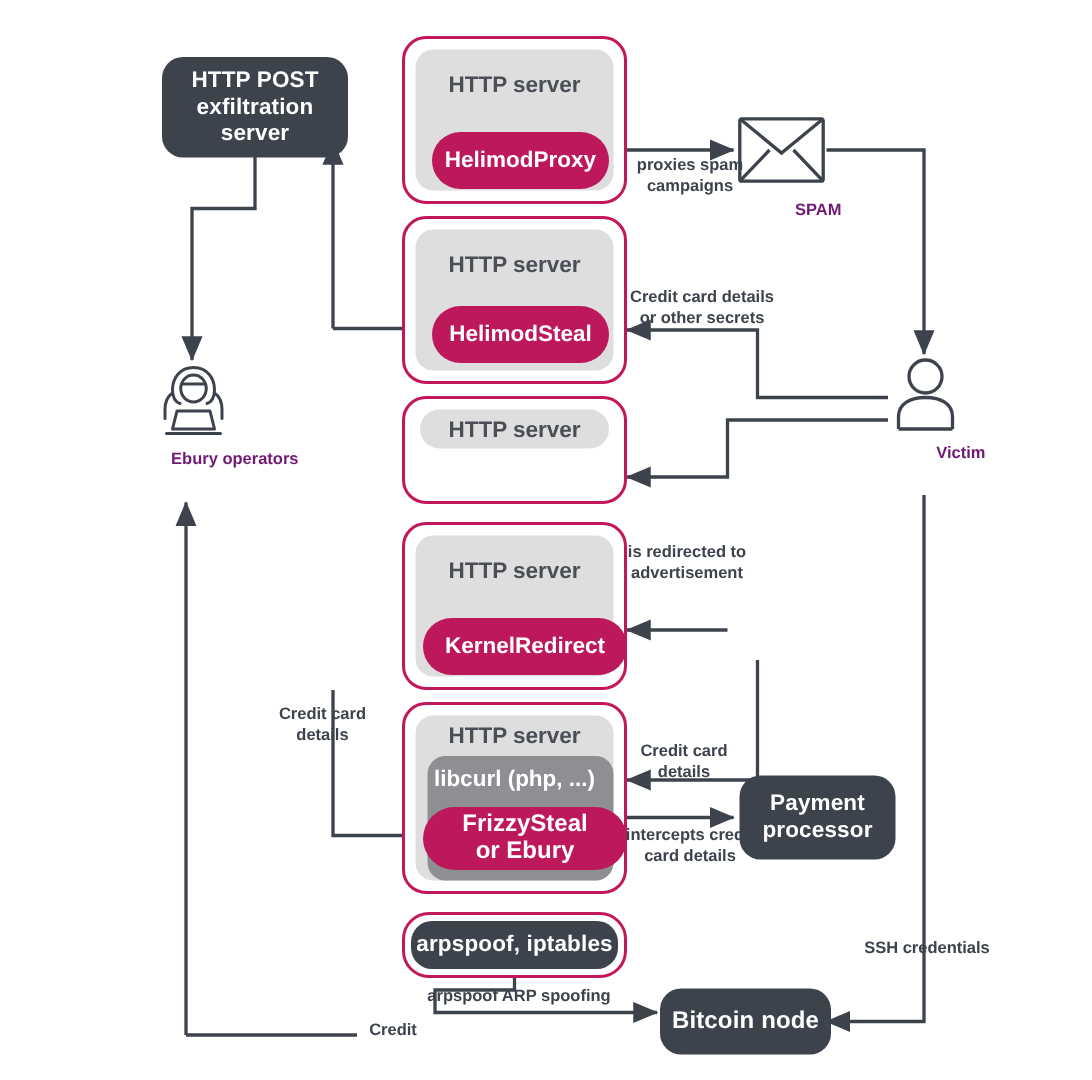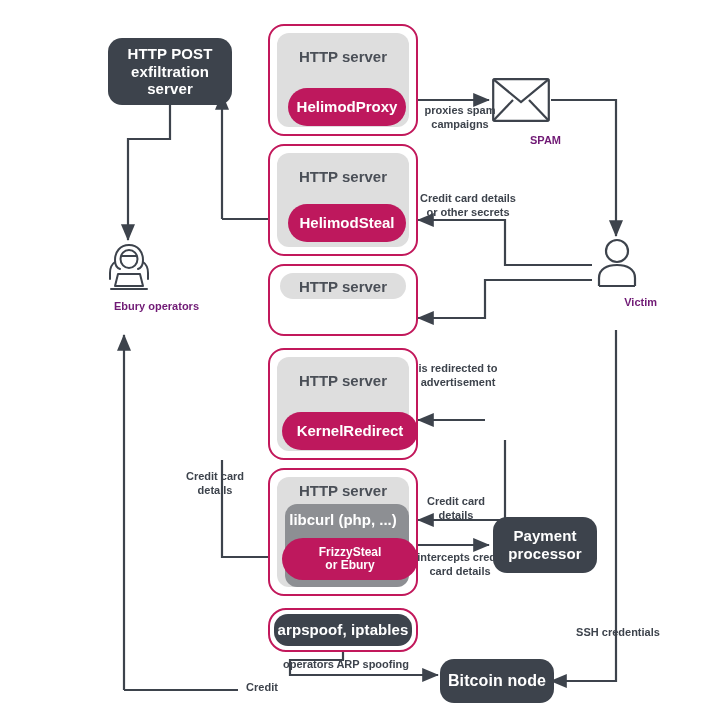--- a/index.html
+++ b/index.html
@@ -137,21 +137,21 @@
     <div class="server-inner"></div>
     <div class="server-title" style="top:22px;">HTTP server</div>
     <div class="pill" style="left:12px;right:-2px;top:62px;height:38px;font-size:15px;">KernelRedirect</div>
   </div>
 
   <div class="node server-card" style="left:268px;top:468px;width:150px;height:128px;">
     <div class="server-inner"></div>
     <div class="server-title" style="top:12px;">HTTP server</div>
     <div class="mid-grey" style="left:15px;right:7px;top:34px;bottom:7px;"></div>
     <div class="mid-grey-label" style="top:41px;">libcurl (php, ...)</div>
-    <div class="pill" style="left:12px;right:-2px;top:68px;height:42px;font-size:12px;white-space:pre-line;">FrizzySteal
+    <div class="pill" style="left:12px;right:-2px;top:68px;height:42px;font-size:16px;white-space:pre-line;">FrizzySteal
 or Ebury</div>
   </div>
 
   <div class="node ring" style="left:268px;top:608px;width:150px;height:44px;"></div>
   <div class="node dark-box" style="left:274px;top:614px;width:138px;height:32px;font-size:15px;">
     <span>arpspoof, iptables</span>
   </div>
 
   <div class="node dark-box" style="left:493px;top:517px;width:104px;height:56px;font-size:15px;">
     <span style="white-space:pre-line;">Payment
@@ -202,19 +202,19 @@
 
   <div class="lbl" style="left:418px;top:495px;width:76px;">Credit card
 details</div>
 
   <div class="lbl" style="left:414px;top:551px;width:92px;">intercepts credit
 card details</div>
 
   <div class="lbl" style="left:176px;top:470px;width:78px;">Credit card
 details</div>
 
-  <div class="lbl" style="left:279px;top:658px;width:134px;">operators ARP spoofing</div>
+  <div class="lbl" style="left:279px;top:658px;width:134px;">arpspoof ARP spoofing</div>
 
   <div class="lbl" style="left:238px;top:681px;width:48px;background:#fff;">Credit</div>
 
   <div class="lbl" style="left:572px;top:626px;width:92px;">SSH credentials</div>
 
 </div>
 
 </body></html>

